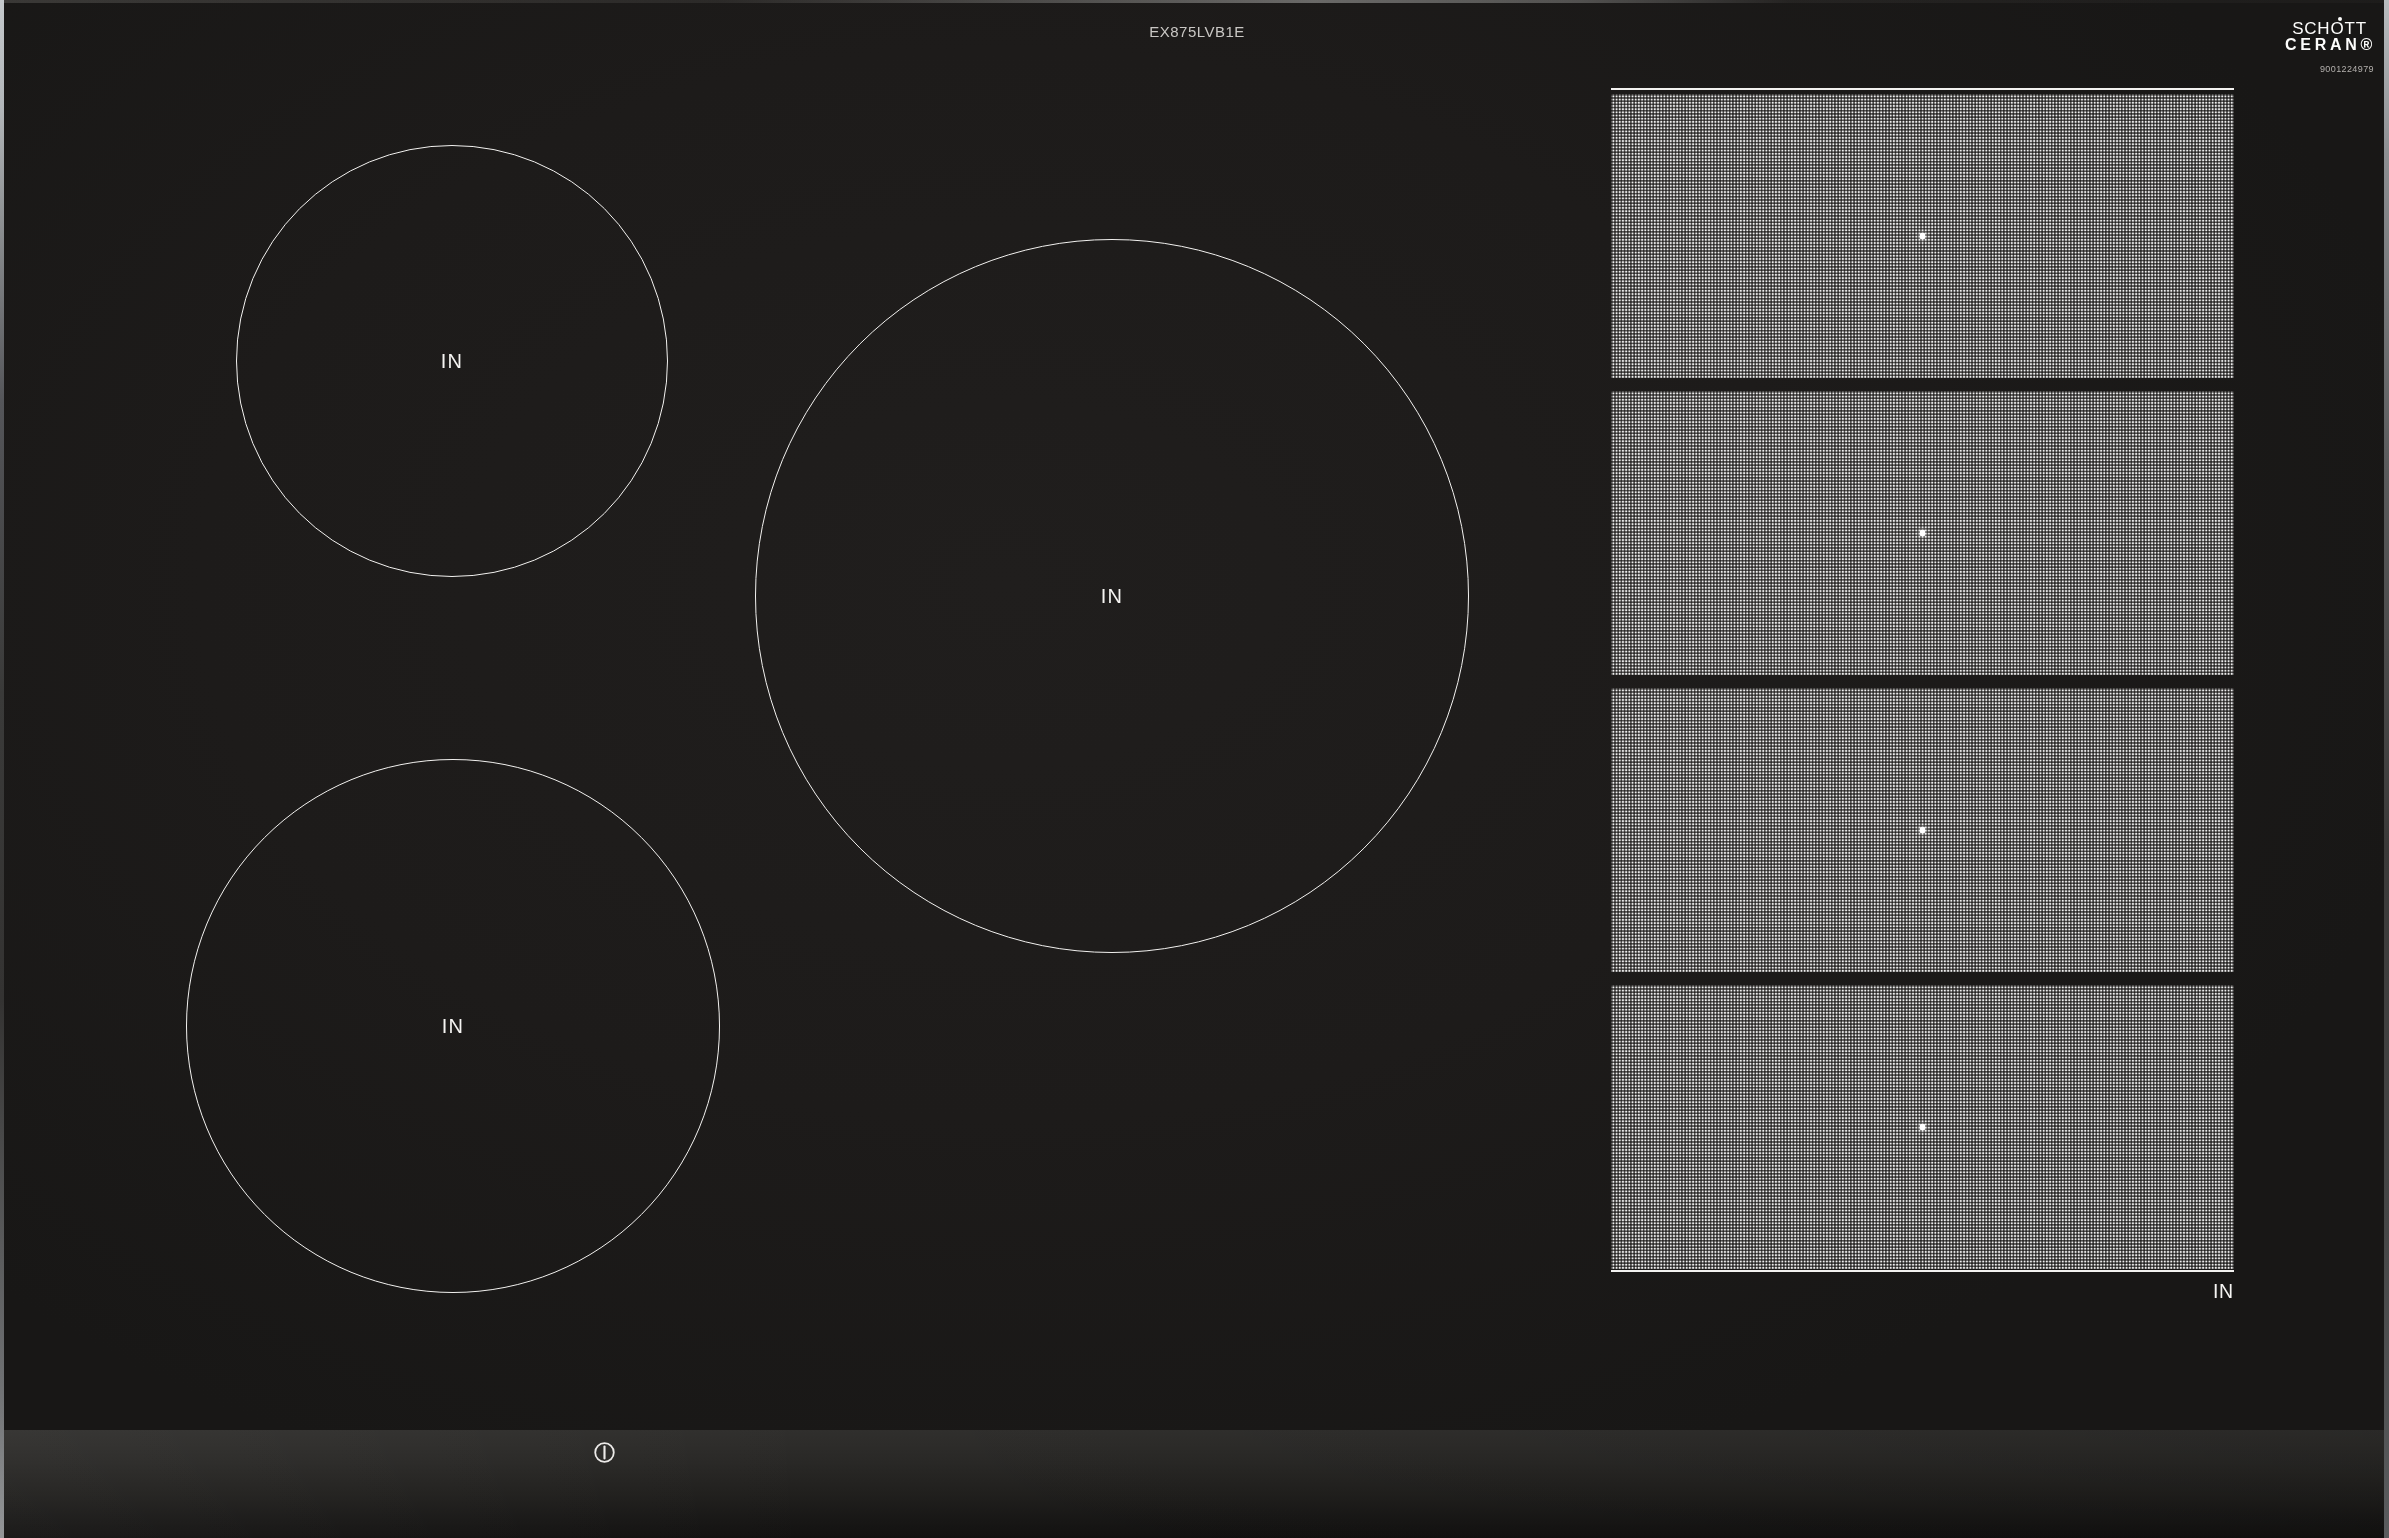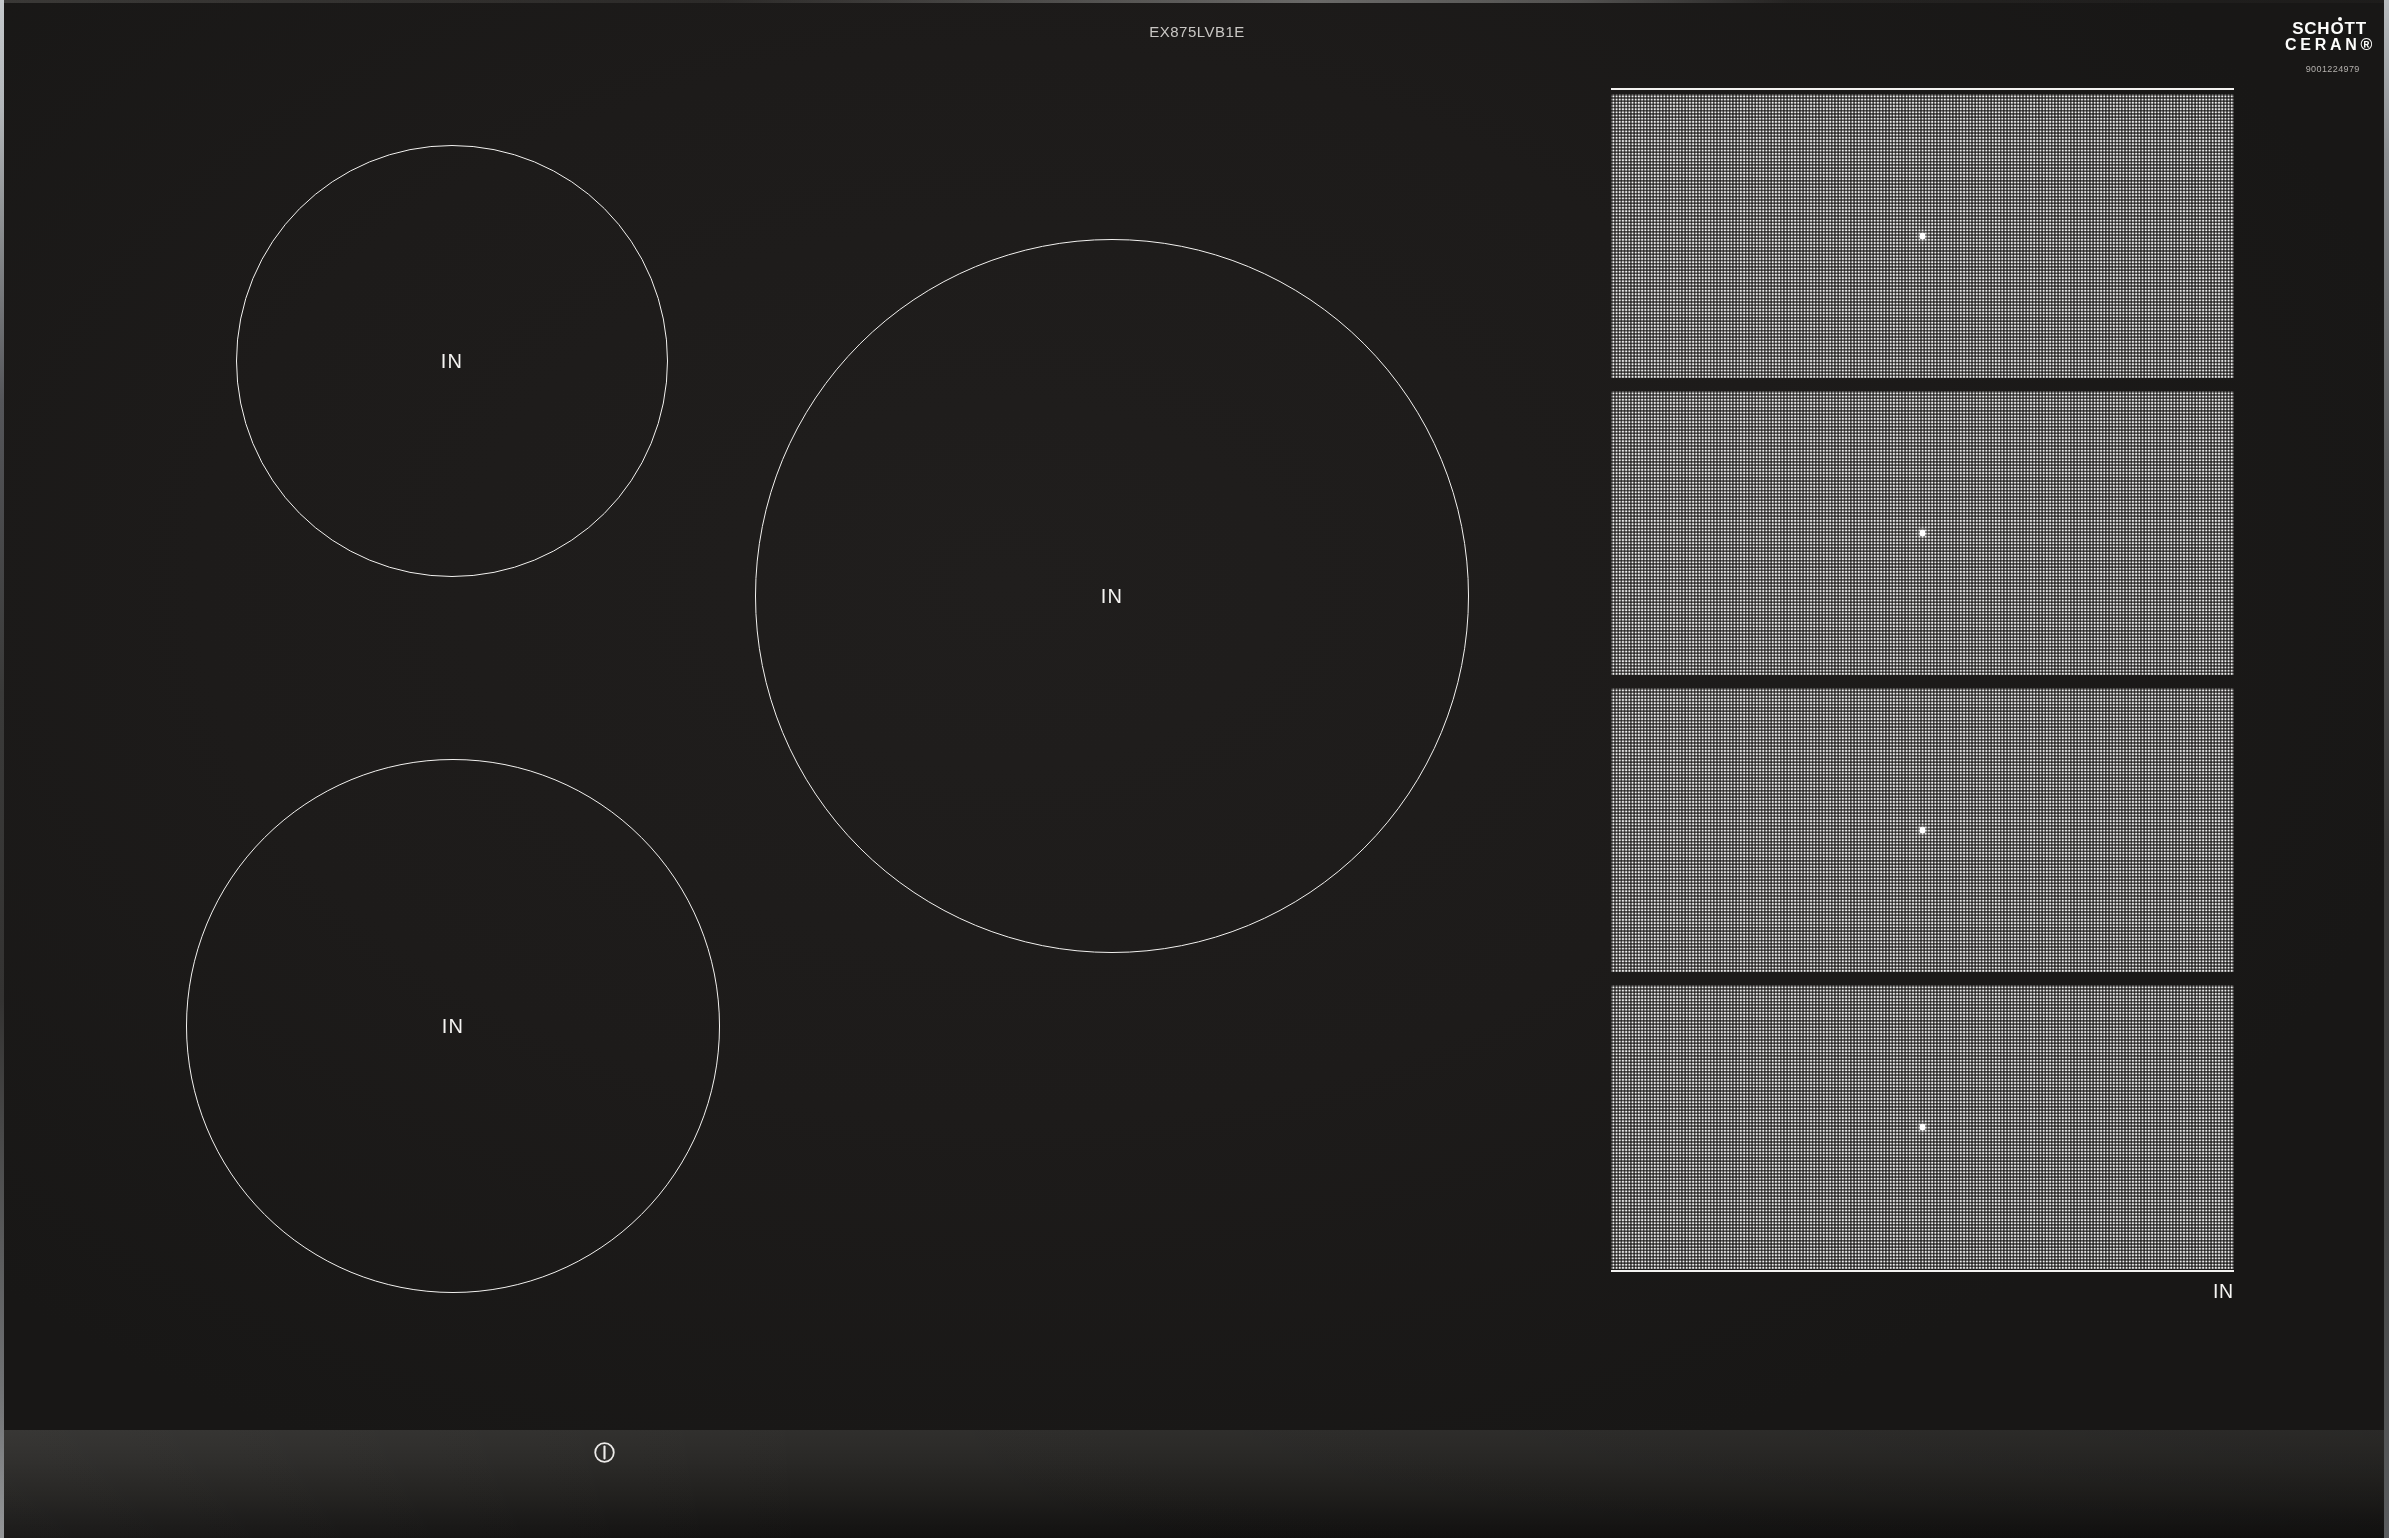--- a/index.html
+++ b/index.html
@@ -15,24 +15,24 @@
     background:linear-gradient(90deg, rgba(120,118,114,.35) 0%, rgba(90,88,85,.25) 30%, rgba(170,170,168,.55) 55%, rgba(150,150,148,.45) 66%, rgba(80,78,76,.2) 75%, rgba(60,58,56,.15) 100%);}
   .edge-left{position:absolute;left:0;top:0;width:4px;height:100%;
     background:linear-gradient(180deg,#c5c9cc 0%,#b2b6b9 7%,#8f9294 14%,#55565a 26%,#3a3a39 45%,#343332 65%,#6f7173 90%,#949698 100%);}
   .edge-right{position:absolute;right:0;top:0;width:4.9px;height:100%;
     background:linear-gradient(180deg,#b9bdc0 0%,#8c8f92 10%,#5a5b5c 30%,#3a3938 55%,#454646 80%,#5a5c5e 100%);}
 
   
   .model-label{position:absolute;left:1116px;top:23px;width:162px;text-align:center;
     color:#c9c7c4;font-size:15px;letter-spacing:0.5px;}
   .schott{position:absolute;left:2285px;top:19.5px;width:89px;text-align:center;color:#fdfdfc;}
-  .schott-line1{font-size:17px;font-weight:700;letter-spacing:0.8px;position:relative;display:inline-block;line-height:1;}
+  .schott-line1{font-size:17px;font-weight:400;letter-spacing:0.8px;position:relative;display:inline-block;line-height:1;}
   .schott-o-dot{position:absolute;top:-2.4px;left:61%;width:4px;height:4px;border-radius:50%;background:#fdfdfc;}
   .schott-line2{font-size:16px;font-weight:700;letter-spacing:3.7px;margin-top:0;line-height:1;}
-  .schott-code{margin-top:11.4px;font-size:9px;font-weight:400;color:#b3b0ad;letter-spacing:0.4px;text-align:center;padding-left:6.5px;}
+  .schott-code{margin-top:11.4px;font-size:9px;font-weight:400;color:#b3b0ad;letter-spacing:0.4px;text-align:right;padding-left:6.5px;}
 
   
   .zone-circle{position:absolute;border:1.6px solid #f2f1ef;border-radius:50%;
     display:flex;align-items:center;justify-content:center;box-sizing:border-box;}
   .zone-circle .zone-label{color:#f5f4f2;font-size:20px;letter-spacing:1.2px;font-weight:400;}
   .circle-1{left:236px;top:145px;width:432px;height:432px;}
   .circle-2{left:186px;top:759px;width:534px;height:534px;}
   .circle-3{left:755px;top:239px;width:714px;height:714px;}
 
   

